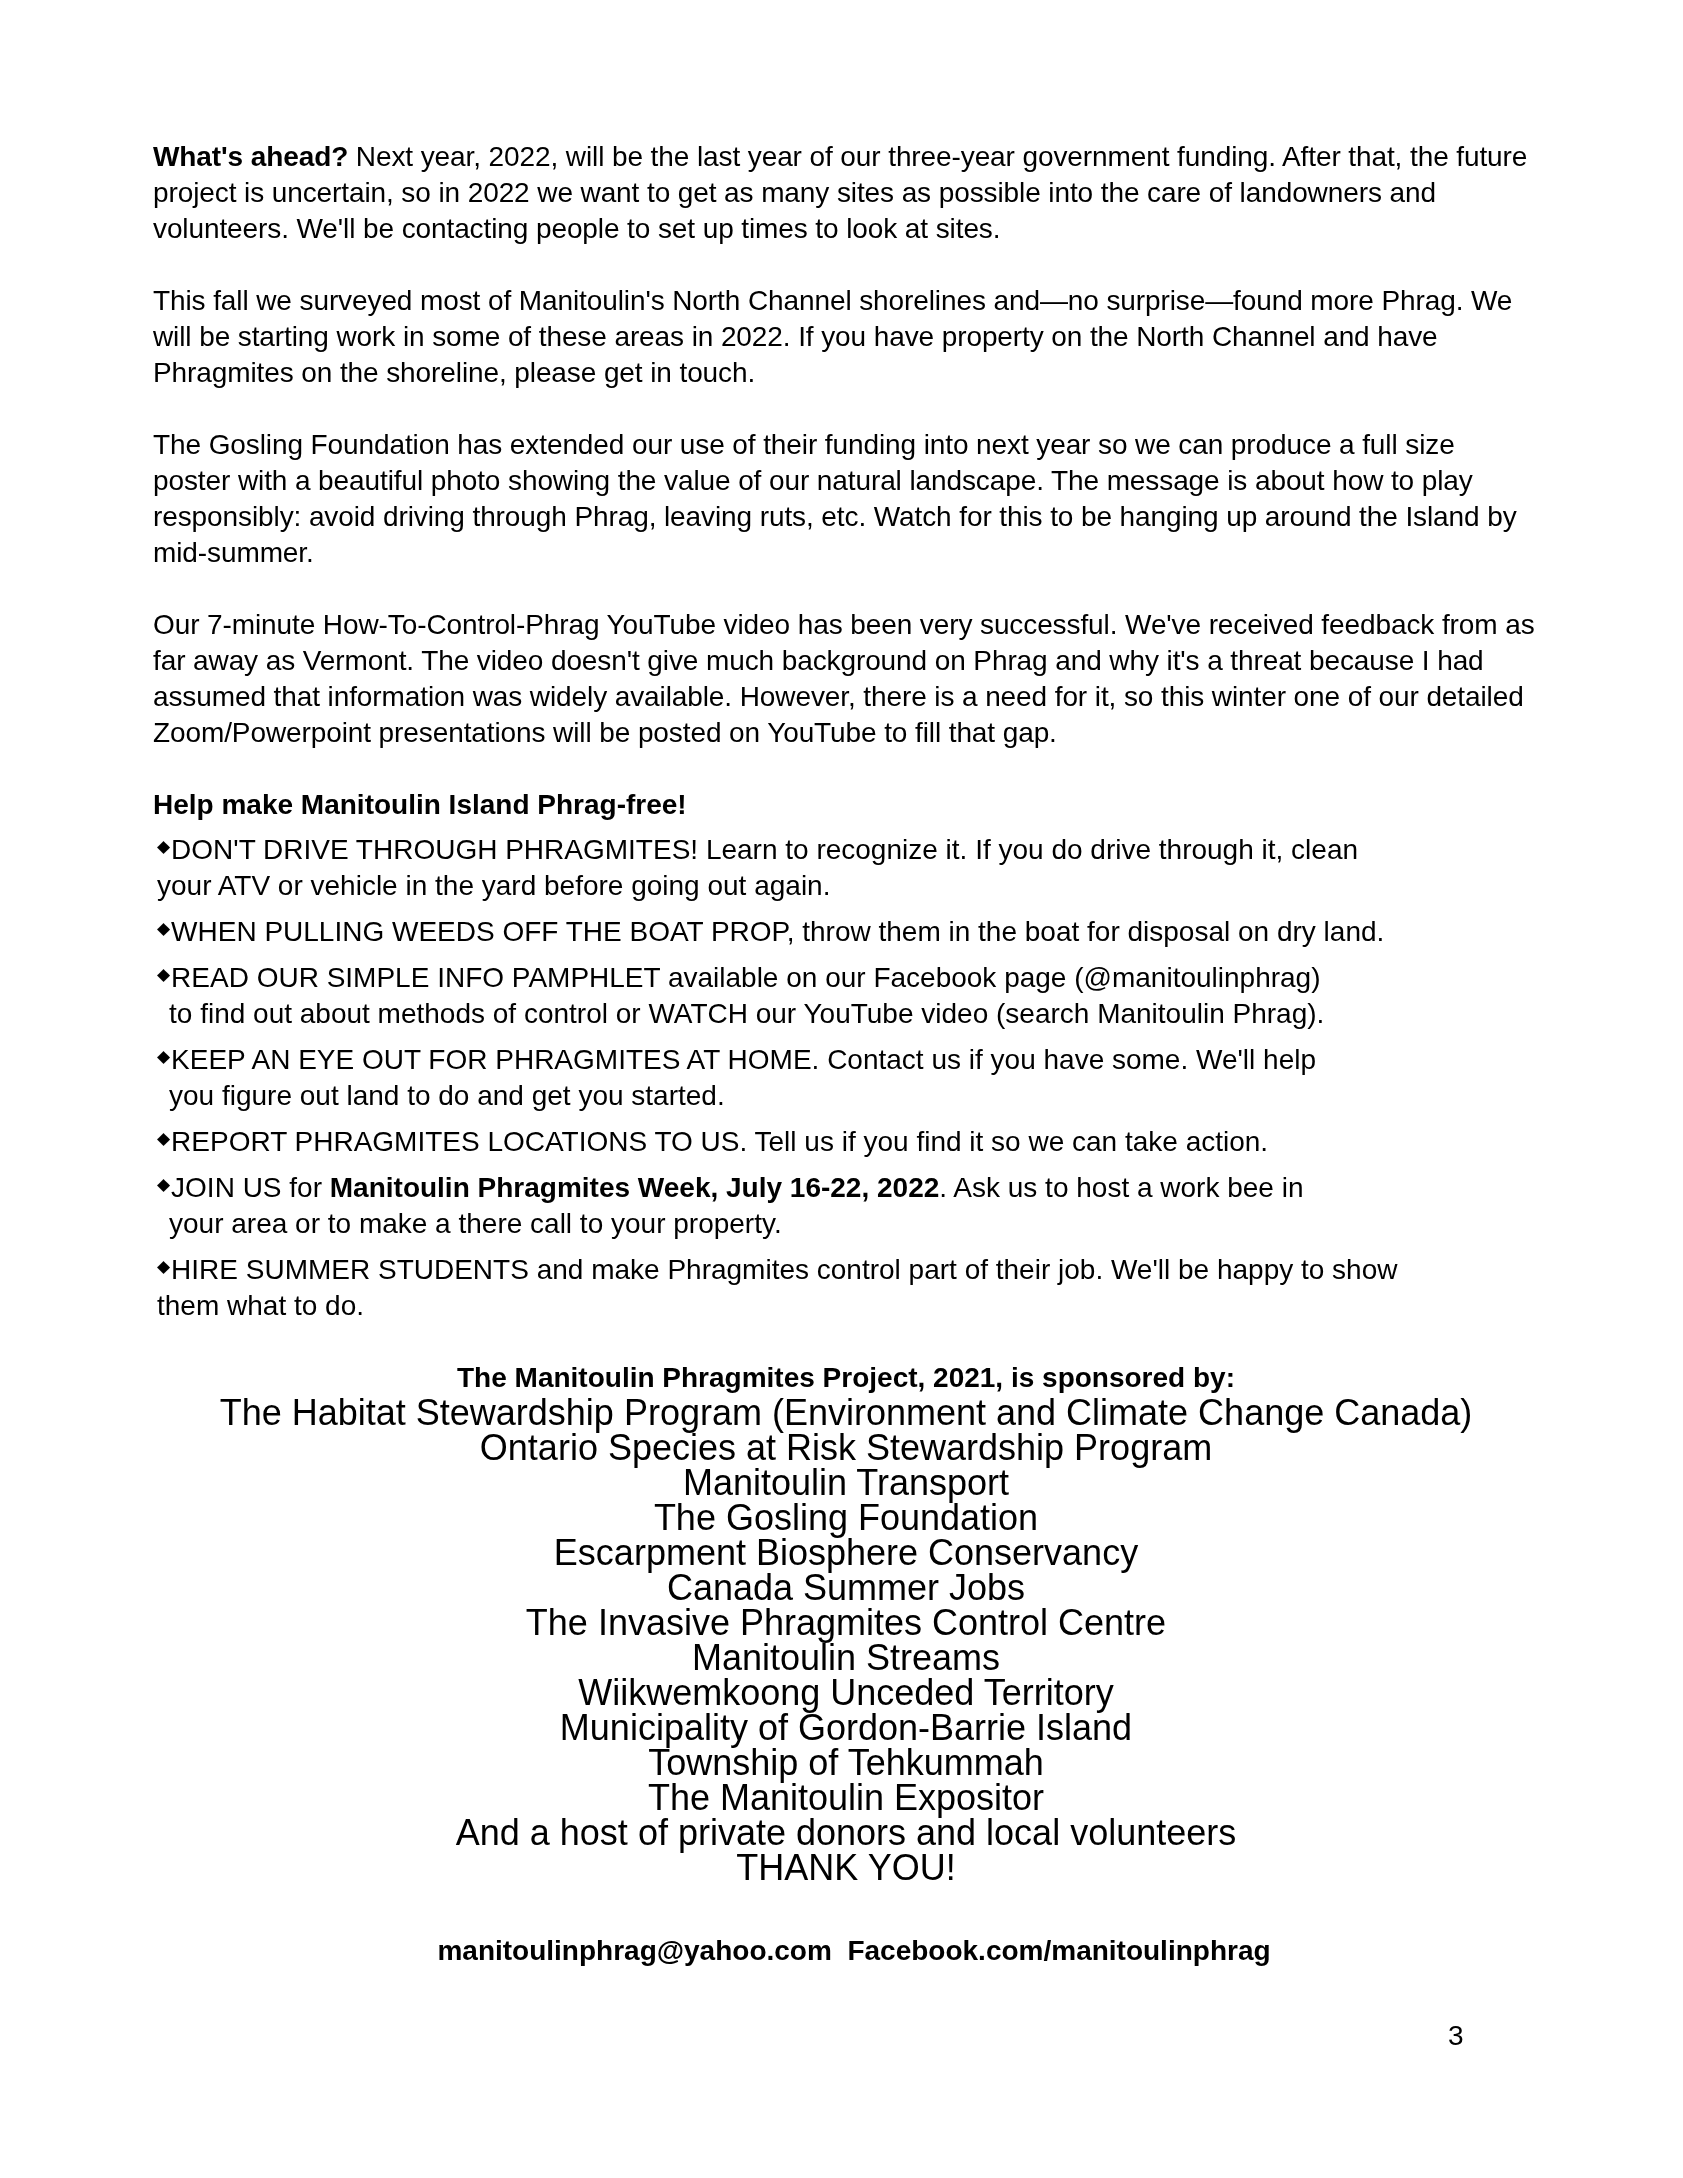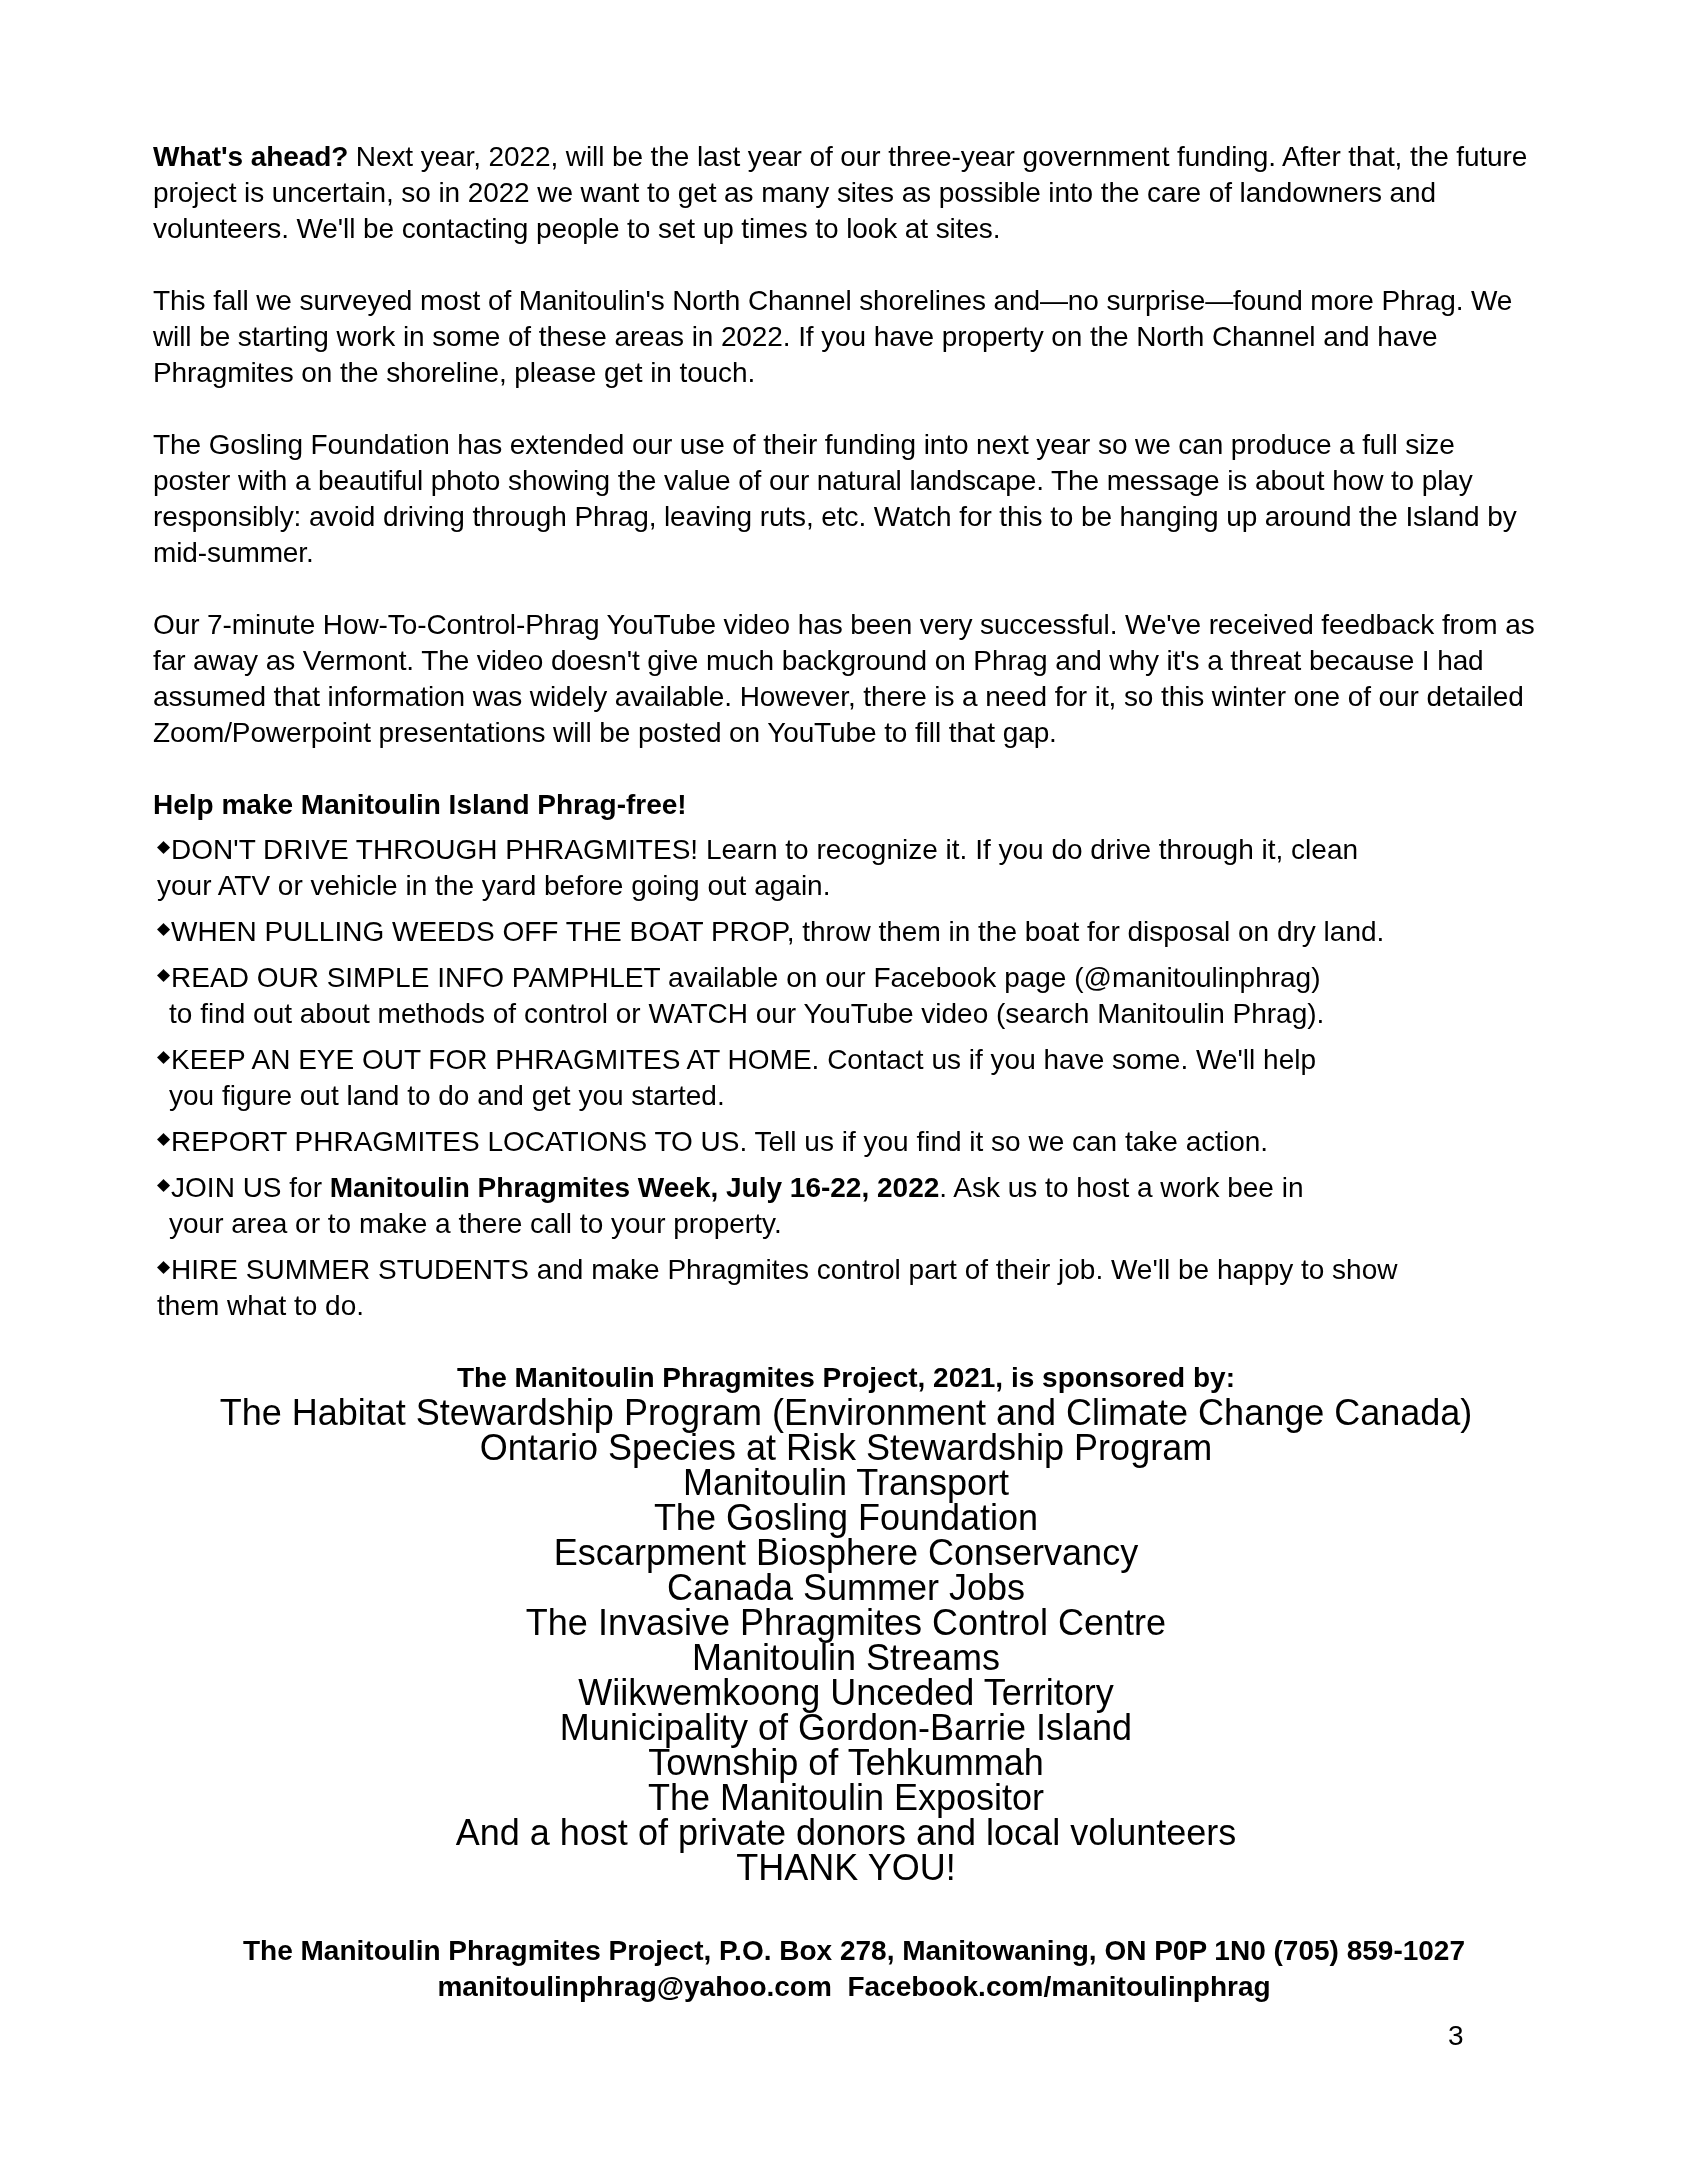--- a/index.html
+++ b/index.html
@@ -78,20 +78,19 @@
     <div class="item">Wiikwemkoong Unceded Territory</div>
     <div class="item">Municipality of Gordon-Barrie Island</div>
     <div class="item">Township of Tehkummah</div>
     <div class="item">The Manitoulin Expositor</div>
     <div class="item">And a host of private donors and local volunteers</div>
     <div class="thanks">THANK YOU!</div>
   </div>
 </div>
 
 <div class="footer">
-  <div>The Manitoulin Phragmites Project, P.O. Box 278, Manitowaning, ON P0P 1N0  (705) 859-1027</div>
   <div>
     <span>manitoulinphrag@yahoo.com</span>&nbsp;&nbsp;<span>Facebook.com/manitoulinphrag</span>
   </div>
 </div>
 
 <div class="page-number">3</div>
 
 
 </body></html>

